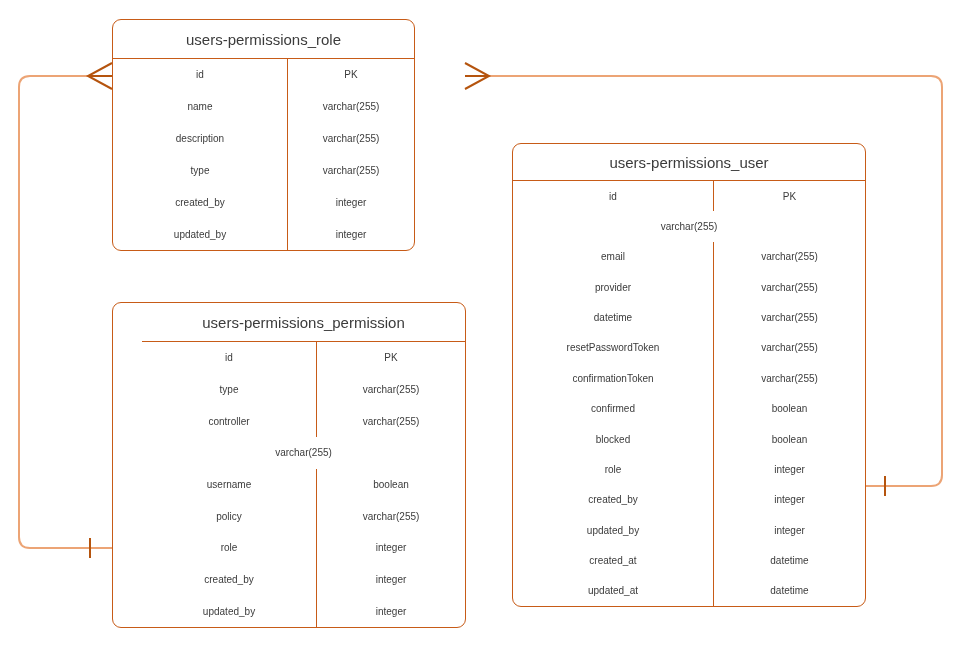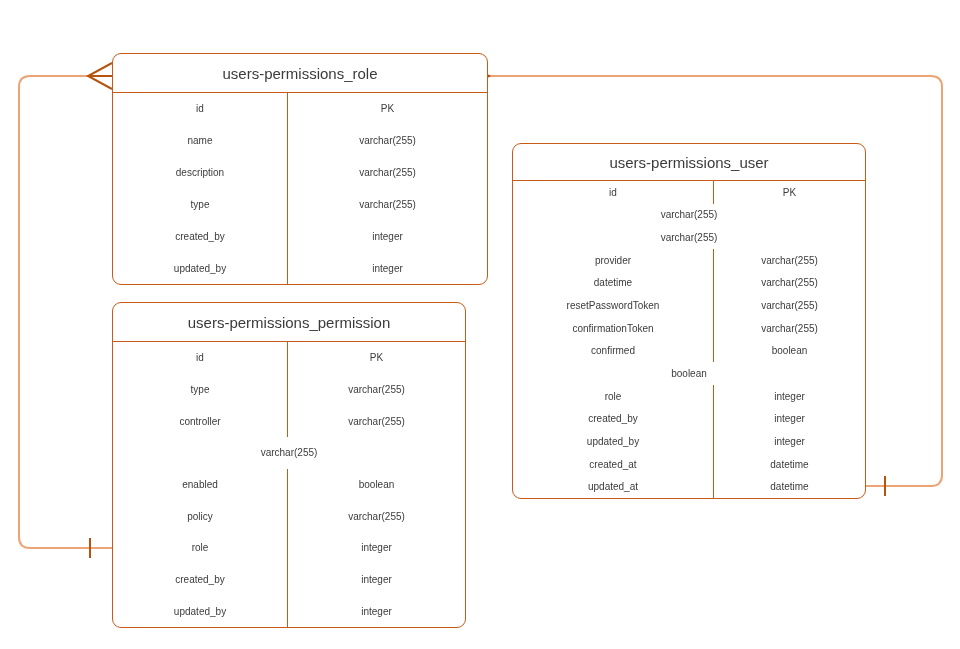--- a/index.html
+++ b/index.html
@@ -28,23 +28,23 @@
 
   .etable {
     position: absolute;
     box-sizing: border-box;
     background: var(--bg);
     border: 1.5px solid var(--border);
     border-radius: 9px;
     display: flex;
     flex-direction: column;
   }
-  #table-role       { left: 112px; top: 19px;  width: 376px; height: 232px; margin-top: 34px; }
-  #table-permission { left: 112px; top: 302px; width: 354px; height: 326px; }
-  #table-user       { left: 512px; top: 143px; width: 354px; height: 356px; }
+  #table-role       { left: 112px; top: 19px;  width: 303px; height: 232px; }
+  #table-permission { left: 112px; top: 302px; width: 354px; height: 326px; padding-left: 29px; }
+  #table-user       { left: 512px; top: 143px; width: 354px; height: 464px; }
 
   .ttl {
     flex: 0 0 auto;
     display: flex;
     align-items: center;
     justify-content: center;
     border-bottom: 1.5px solid var(--border);
     font-size: 15px;
     white-space: nowrap;
   }
@@ -130,21 +130,21 @@
           <div class="cell ctype">varchar(255)</div>
         </div>
         <div class="trow">
           <div class="cell cname">controller</div>
           <div class="cell ctype">varchar(255)</div>
         </div>
         <div class="trow">
           <div class="cell ctype">varchar(255)</div>
         </div>
         <div class="trow">
-          <div class="cell cname">enabled</div>
+          <div class="cell cname">username</div>
           <div class="cell ctype">boolean</div>
         </div>
         <div class="trow">
           <div class="cell cname">policy</div>
           <div class="cell ctype">varchar(255)</div>
         </div>
         <div class="trow">
           <div class="cell cname">role</div>
           <div class="cell ctype">integer</div>
         </div>
@@ -163,20 +163,21 @@
     <div class="ttl">users-permissions_user</div>
     <div class="rows">
         <div class="trow">
           <div class="cell cname">id</div>
           <div class="cell ctype">PK</div>
         </div>
         <div class="trow">
           <div class="cell ctype">varchar(255)</div>
         </div>
         <div class="trow">
+          <div class="cell cname">email</div>
           <div class="cell ctype">varchar(255)</div>
         </div>
         <div class="trow">
           <div class="cell cname">provider</div>
           <div class="cell ctype">varchar(255)</div>
         </div>
         <div class="trow">
           <div class="cell cname">datetime</div>
           <div class="cell ctype">varchar(255)</div>
         </div>
@@ -186,20 +187,21 @@
         </div>
         <div class="trow">
           <div class="cell cname">confirmationToken</div>
           <div class="cell ctype">varchar(255)</div>
         </div>
         <div class="trow">
           <div class="cell cname">confirmed</div>
           <div class="cell ctype">boolean</div>
         </div>
         <div class="trow">
+          <div class="cell cname">blocked</div>
           <div class="cell ctype">boolean</div>
         </div>
         <div class="trow">
           <div class="cell cname">role</div>
           <div class="cell ctype">integer</div>
         </div>
         <div class="trow">
           <div class="cell cname">created_by</div>
           <div class="cell ctype">integer</div>
         </div>

